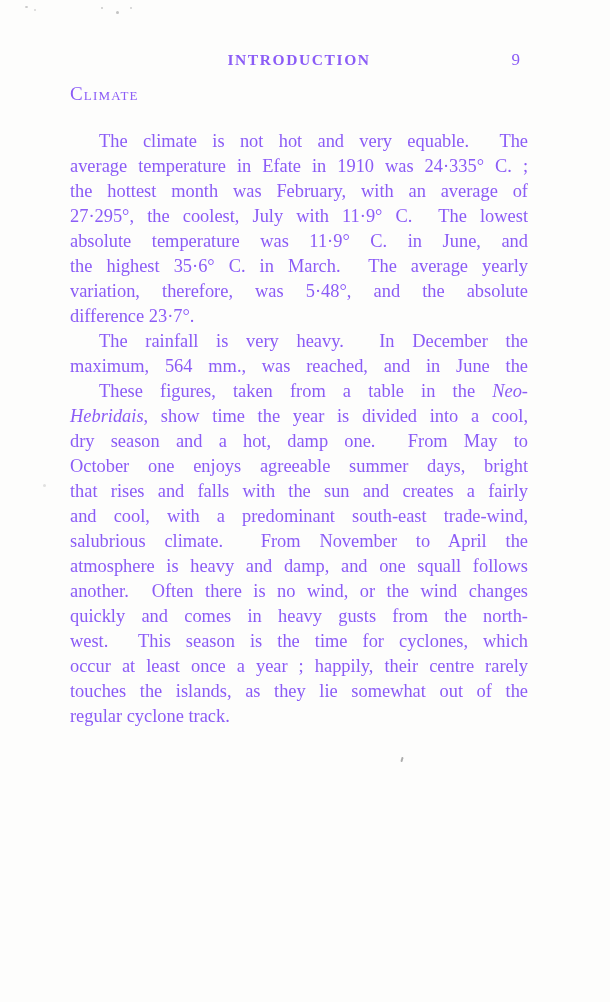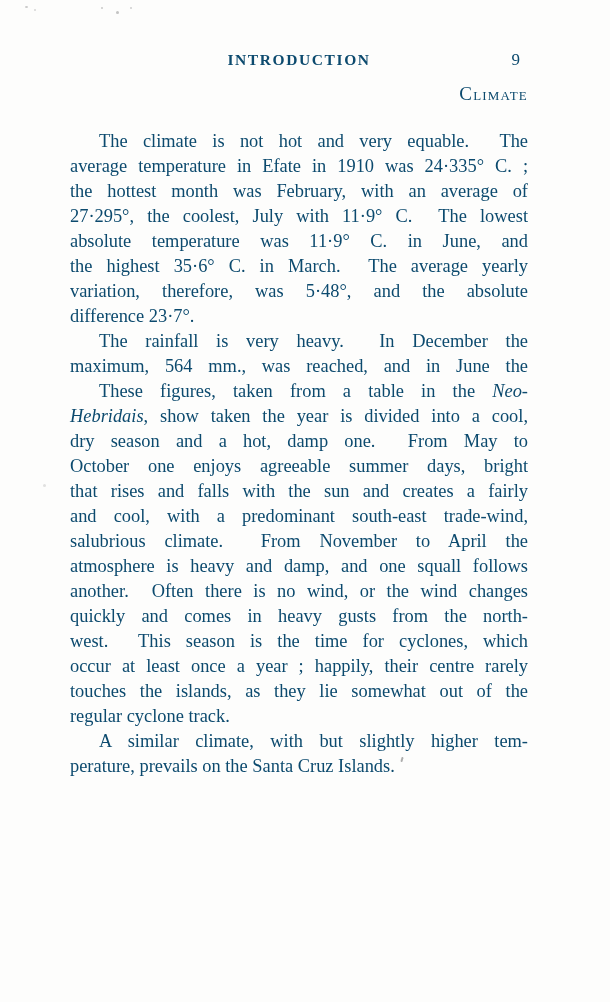--- a/index.html
+++ b/index.html
@@ -7,21 +7,21 @@
     padding: 0;
     background: #ffffff;
   }
   .page {
     position: relative;
     width: 610px;
     height: 1002px;
     background: #fdfdfc;
     overflow: hidden;
     font-family: "Liberation Serif", "DejaVu Serif", serif;
-    color: #0c4a6e;
+    color: #8b5cf6;
   }
   .text-column {
     position: absolute;
     left: 70px;
     top: 50px;
     width: 458px;
   }
   .running-head-row {
     position: relative;
     height: 20px;
@@ -37,21 +37,21 @@
   .page-number {
     position: absolute;
     right: 8px;
     top: 0;
     font-size: 17px;
     font-weight: 400;
     line-height: 20px;
   }
   .section-heading {
     margin-top: 13px;
-    text-align: right;
+    text-align: left;
     font-variant: small-caps;
     font-size: 19px;
     letter-spacing: 1.2px;
     line-height: 22px;
   }
   .body-text {
     margin-top: 24px;
     font-size: 18.4px;
     line-height: 25px;
   }
@@ -108,34 +108,30 @@
           <div class="line"><span>the highest 35·6° C. in March.&nbsp; The average yearly</span></div>
           <div class="line"><span>variation, therefore, was 5·48°, and the absolute</span></div>
           <div class="line last"><span>difference 23·7°.</span></div>
         </div>
         <div class="paragraph">
           <div class="line first"><span>The rainfall is very heavy.&nbsp; In December the</span></div>
           <div class="line"><span>maximum, 564 mm., was reached, and in June the</span></div>
         </div>
         <div class="paragraph">
           <div class="line first"><span>These figures, taken from a table in the </span><span class="italic">Neo-</span></div>
-          <div class="line"><span class="italic">Hebridais</span><span>, show taken the year is divided into a cool,</span></div>
+          <div class="line"><span class="italic">Hebridais</span><span>, show time the year is divided into a cool,</span></div>
           <div class="line"><span>dry season and a hot, damp one.&nbsp; From May to</span></div>
           <div class="line"><span>October one enjoys agreeable summer days, bright</span></div>
           <div class="line"><span>that rises and falls with the sun and creates a fairly</span></div>
           <div class="line"><span>and cool, with a predominant south-east trade-wind,</span></div>
           <div class="line"><span>salubrious climate.&nbsp; From November to April the</span></div>
           <div class="line"><span>atmosphere is heavy and damp, and one squall follows</span></div>
           <div class="line"><span>another.&nbsp; Often there is no wind, or the wind changes</span></div>
           <div class="line"><span>quickly and comes in heavy gusts from the north-</span></div>
           <div class="line"><span>west.&nbsp; This season is the time for cyclones, which</span></div>
           <div class="line"><span>occur at least once a year&nbsp;; happily, their centre rarely</span></div>
           <div class="line"><span>touches the islands, as they lie somewhat out of the</span></div>
           <div class="line last"><span>regular cyclone track.</span></div>
         </div>
-        <div class="paragraph">
-          <div class="line first"><span>A similar climate, with but slightly higher tem-</span></div>
-          <div class="line last"><span>perature, prevails on the Santa Cruz Islands.</span></div>
-        </div>
       </div>
 
   </div>
 </div>
 
 </body></html>

